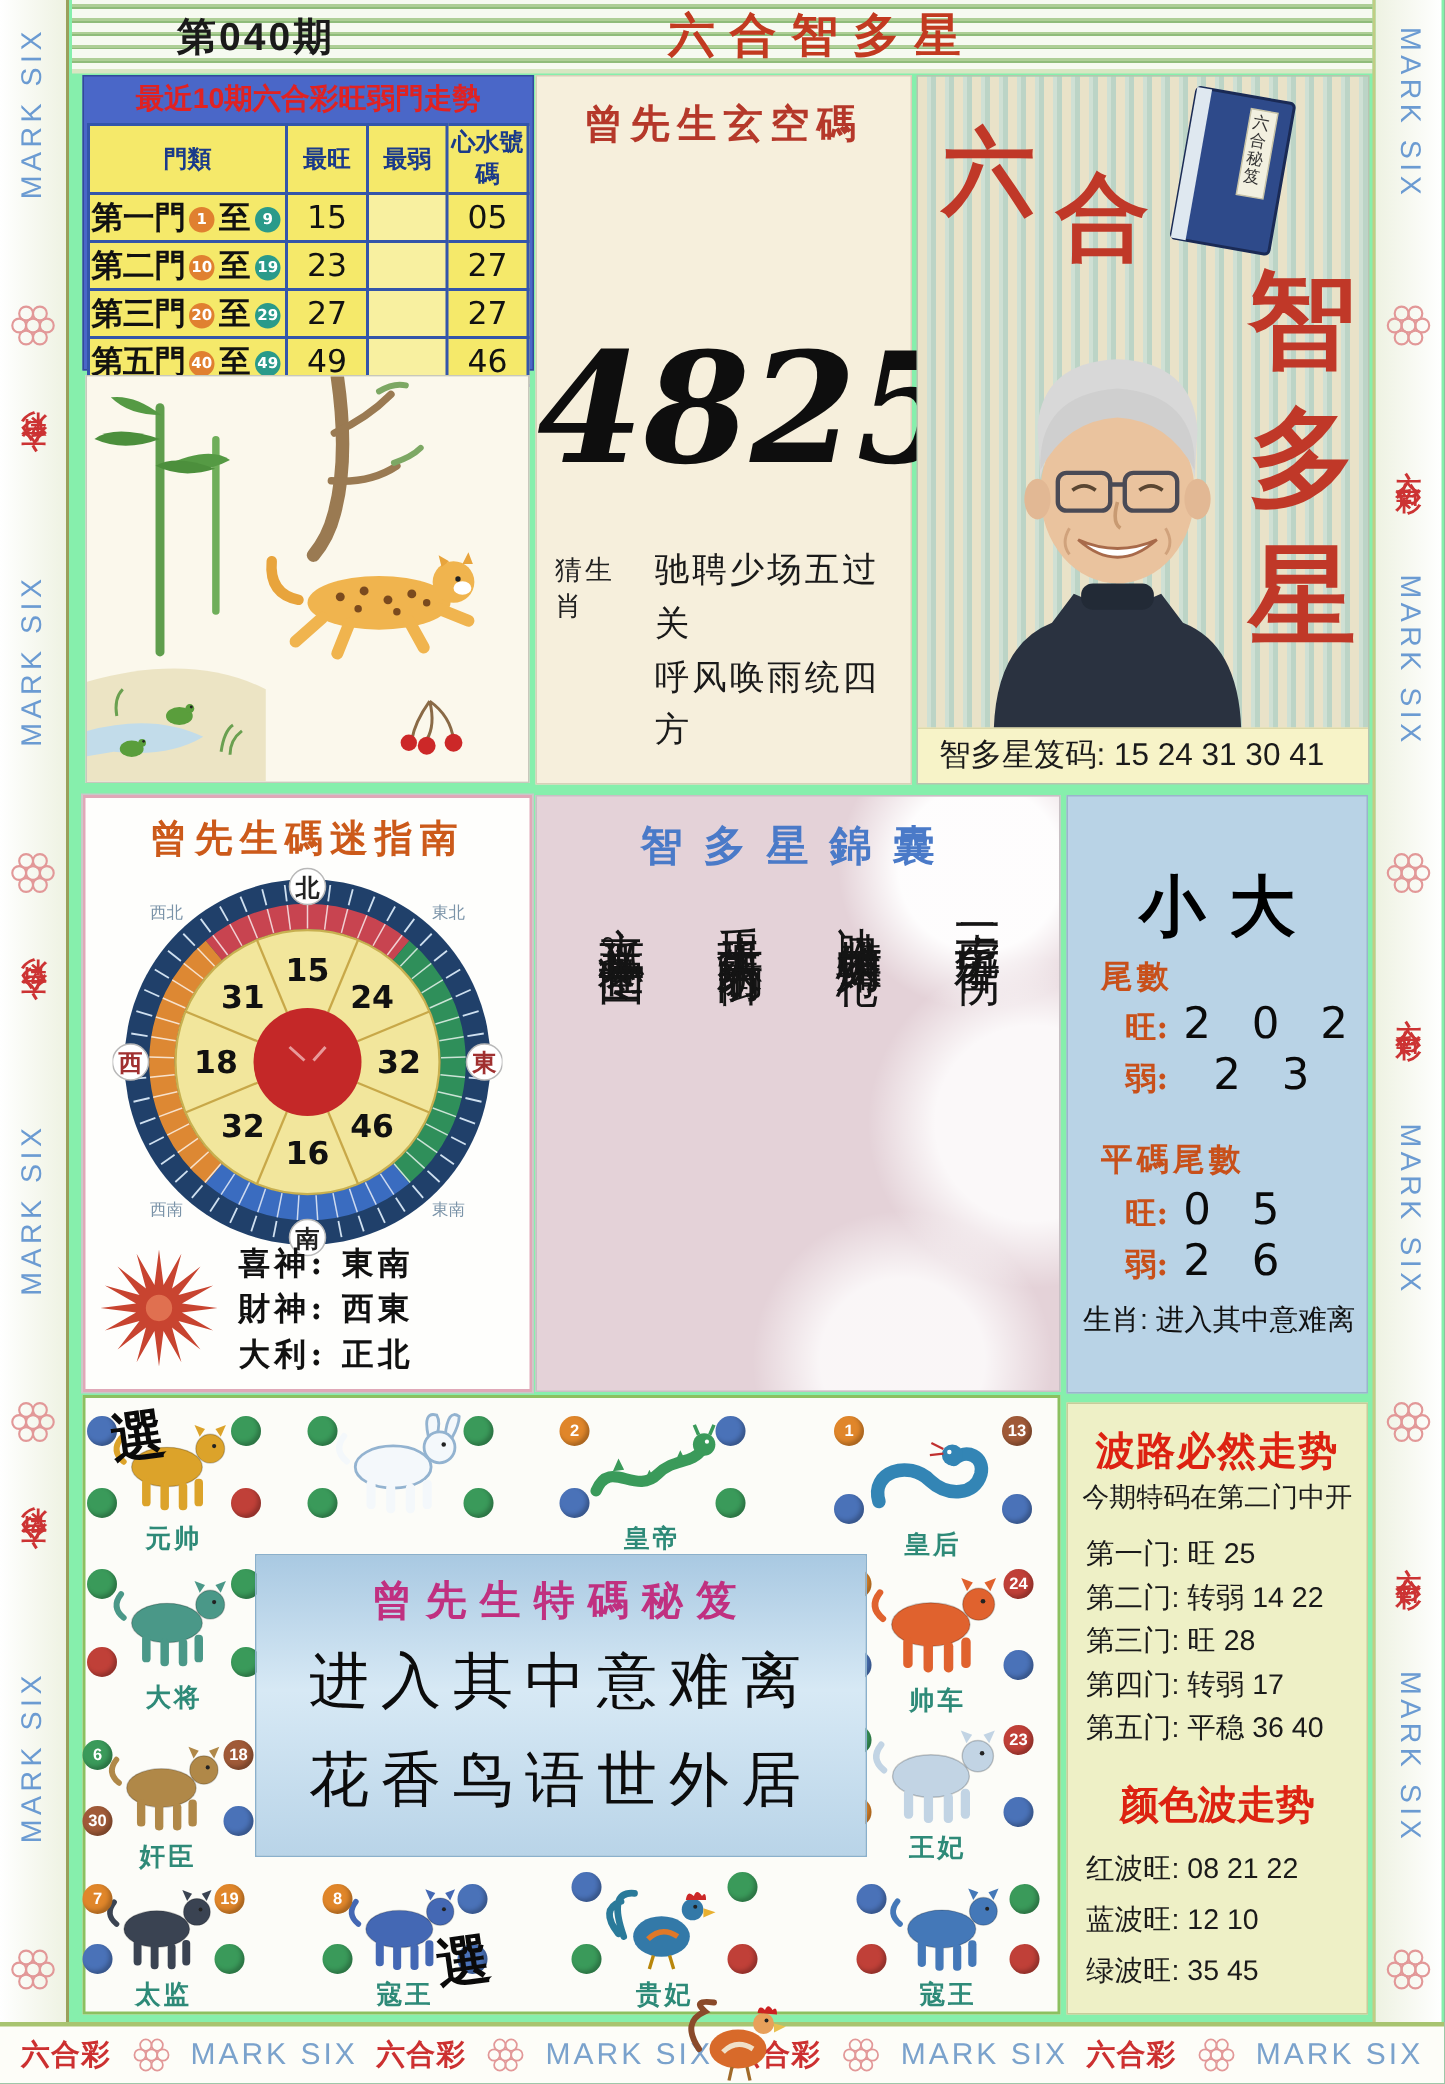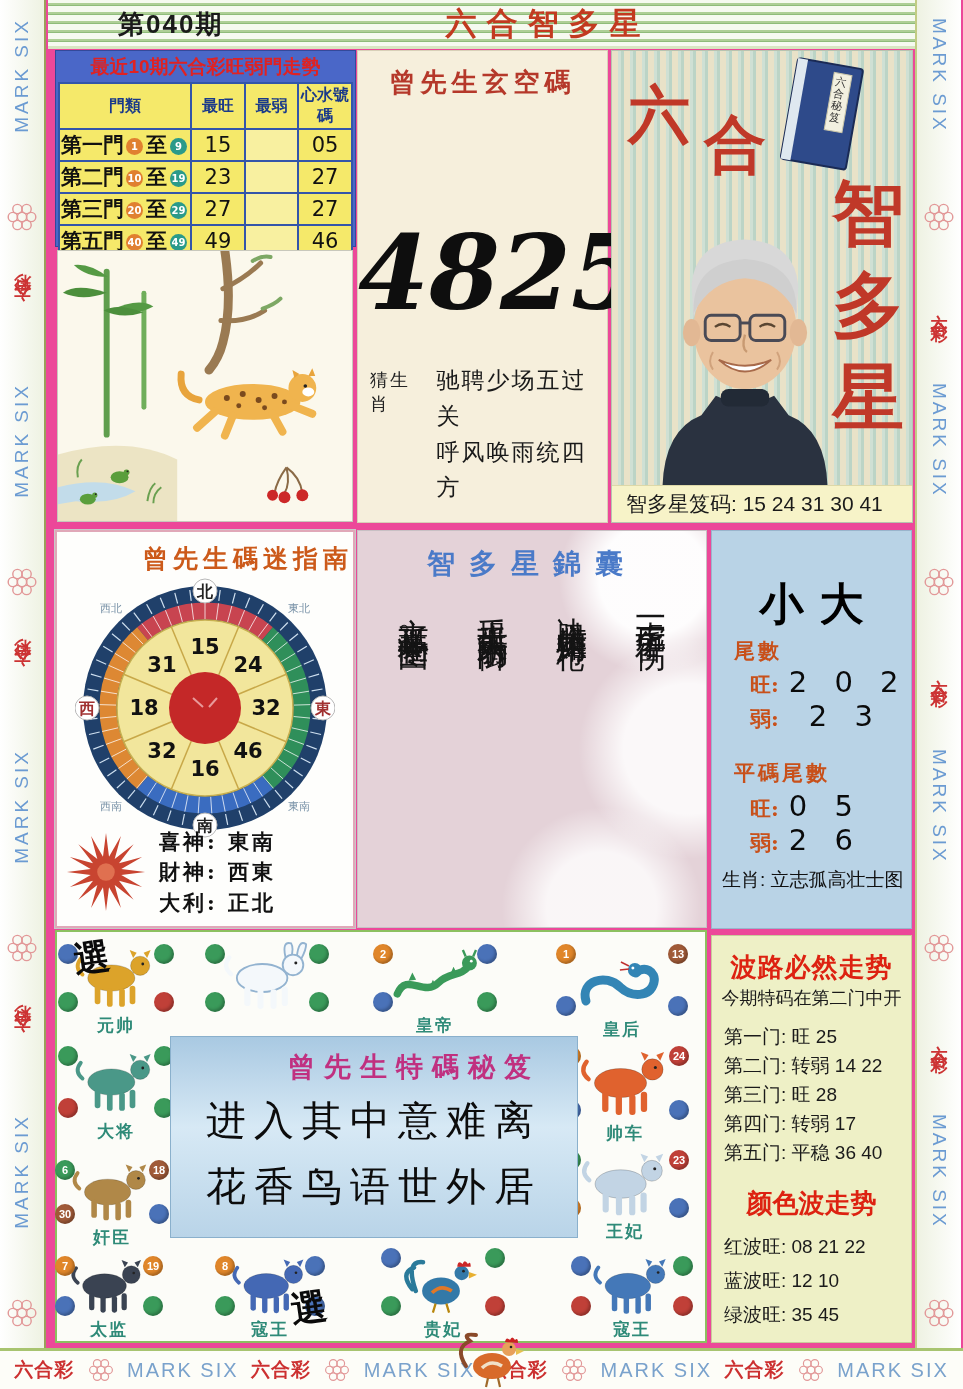--- a/index.html
+++ b/index.html
@@ -1,16 +1,16 @@
 <!DOCTYPE html>
 <html><head>
 <meta charset="utf-8">
 <style>
   html,body{margin:0;padding:0;background:#9a9a92;}
-  #page{position:relative;width:963px;height:1389px;margin:0 auto;background:#ec4899;
+  #page{position:relative;width:963px;height:1389px;margin:0 auto;background:#86efac;
         font-family:"Liberation Sans",sans-serif;overflow:hidden;}
   .abs{position:absolute;}
   .panel{position:absolute;box-sizing:border-box;}
 
   
   .header{left:48px;top:0;width:867px;height:46px;
     background:repeating-linear-gradient(180deg,#f6faf0 0 3px,#aecf96 3px 5px,#8fbc7a 5px 6px,#f6faf0 6px 9px);
     border-bottom:3px solid #d8e6c2;}
   .issue{position:absolute;left:70px;top:7px;font-size:26px;font-weight:bold;color:#1a1a1a;letter-spacing:2px;}
   .main-title{position:absolute;left:330px;top:3px;width:340px;text-align:center;font-size:31px;font-weight:bold;
@@ -64,21 +64,21 @@
     font-family:"DejaVu Serif","Liberation Serif",serif;}
   .c-vert{position:absolute;right:8px;top:126px;display:flex;flex-direction:column;gap:20px;
     font-size:72px;color:#c03828;font-weight:bold;font-family:"DejaVu Serif","Liberation Serif",serif;line-height:1;}
   .c-book{position:absolute;right:42px;top:4px;width:96px;height:128px;}
   .c-photo{position:absolute;left:7px;top:173px;width:252px;height:262px;}
   .c-caption{position:absolute;left:0;right:0;bottom:0;height:36px;background:#f7f3c8;line-height:36px;
     padding-left:14px;font-size:21px;color:#1a1a1a;border-top:1px solid #ddd8a8;}
 
   
   .p-guide{left:55px;top:530px;width:300px;height:398px;background:#fefefc;border:2px solid #e0a8b8;outline:1px solid #c8c8c8;}
-  .g-title{position:absolute;top:10px;width:100%;text-align:right;color:#cc5a1a;font-size:25px;font-weight:bold;
+  .g-title{position:absolute;top:10px;width:100%;text-align:center;color:#cc5a1a;font-size:25px;font-weight:bold;
     font-family:"DejaVu Serif","Liberation Serif",serif;letter-spacing:5px;}
   .g-compass{position:absolute;left:18px;top:46px;width:260px;height:260px;}
   .g-bottom{position:absolute;left:8px;bottom:8px;display:flex;align-items:center;gap:12px;}
   .g-star{width:82px;height:82px;}
   .g-line{font-family:"DejaVu Serif","Liberation Serif",serif;font-size:21px;font-weight:bold;color:#111;
     line-height:1.45;letter-spacing:3px;}
 
   
   .p-jin{left:357px;top:530px;width:350px;height:398px;border:1px solid #c8c0c4;
     background:
@@ -126,21 +126,21 @@
   .c-orange{background:#e0862a;} .c-green{background:#3a9a5a;} .c-blue{background:#4a72b8;}
   .c-red{background:#c04038;} .c-brown{background:#a05a38;}
   .z-stamp{position:absolute;left:14px;top:-8px;font-family:"DejaVu Serif","Liberation Serif",serif;
     font-size:36px;font-weight:bold;color:#0a0a0a;transform:rotate(-8deg);}
   .z-stamp-br{left:auto;right:-4px;top:30px;}
 
   
   .p-miji{left:113px;top:104px;width:408px;height:202px;z-index:5;border:1px solid #8ab0cc;
     background:linear-gradient(180deg,#a9c9e2,#d7e9f5 45%,#b9d4e8);}
   .m-title{position:absolute;top:12px;width:100%;text-align:center;color:#c03080;font-size:27px;font-weight:bold;
-    font-family:"DejaVu Serif","Liberation Serif",serif;letter-spacing:9px;margin-left:40px;}
+    font-family:"DejaVu Serif","Liberation Serif",serif;letter-spacing:9px;}
   .m-line{position:absolute;width:100%;text-align:center;font-family:Liberation Mono, monospace;
     font-size:40px;color:#0c0c0c;letter-spacing:8px;}
   .m-line1{top:56px;} .m-line2{top:122px;}
 
   
   .footer{position:absolute;left:0;top:1348px;width:963px;height:41px;background:#fdfdf8;
     border-top:3px solid #a8c470;display:flex;align-items:center;justify-content:space-around;padding:0 8px;box-sizing:border-box;}
   .f-lh{color:#cc3030;font-weight:bold;font-size:19px;letter-spacing:1px;}
   .f-ms{color:#7aa2cc;font-size:20px;letter-spacing:2px;}
   .f-logo{line-height:0;}
@@ -570,21 +570,21 @@
     </div>
     <div class="tm-sec" style="top:228px">平碼尾數</div>
     <div class="tm-row" style="top:258px">
       <span class="tm-lab">旺:</span>
       <span class="tm-val">0 5</span>
     </div>
     <div class="tm-row" style="top:292px">
       <span class="tm-lab">弱:</span>
       <span class="tm-val">2 6</span>
     </div>
-    <div class="tm-sx">生肖: 立志孤高壮士图</div>
+    <div class="tm-sx">生肖: 进入其中意难离</div>
   </div>
 
   <div class="panel p-bolu">
     <div class="bl-title">波路必然走势</div>
     <div class="bl-sub">今期特码在第二门中开</div>
     <div class="bl-gates">
         <div class="bl-line">第一门: 旺 25</div>
         <div class="bl-line">第二门: 转弱 14 22</div>
         <div class="bl-line">第三门: 旺 28</div>
         <div class="bl-line">第四门: 转弱 17</div>

